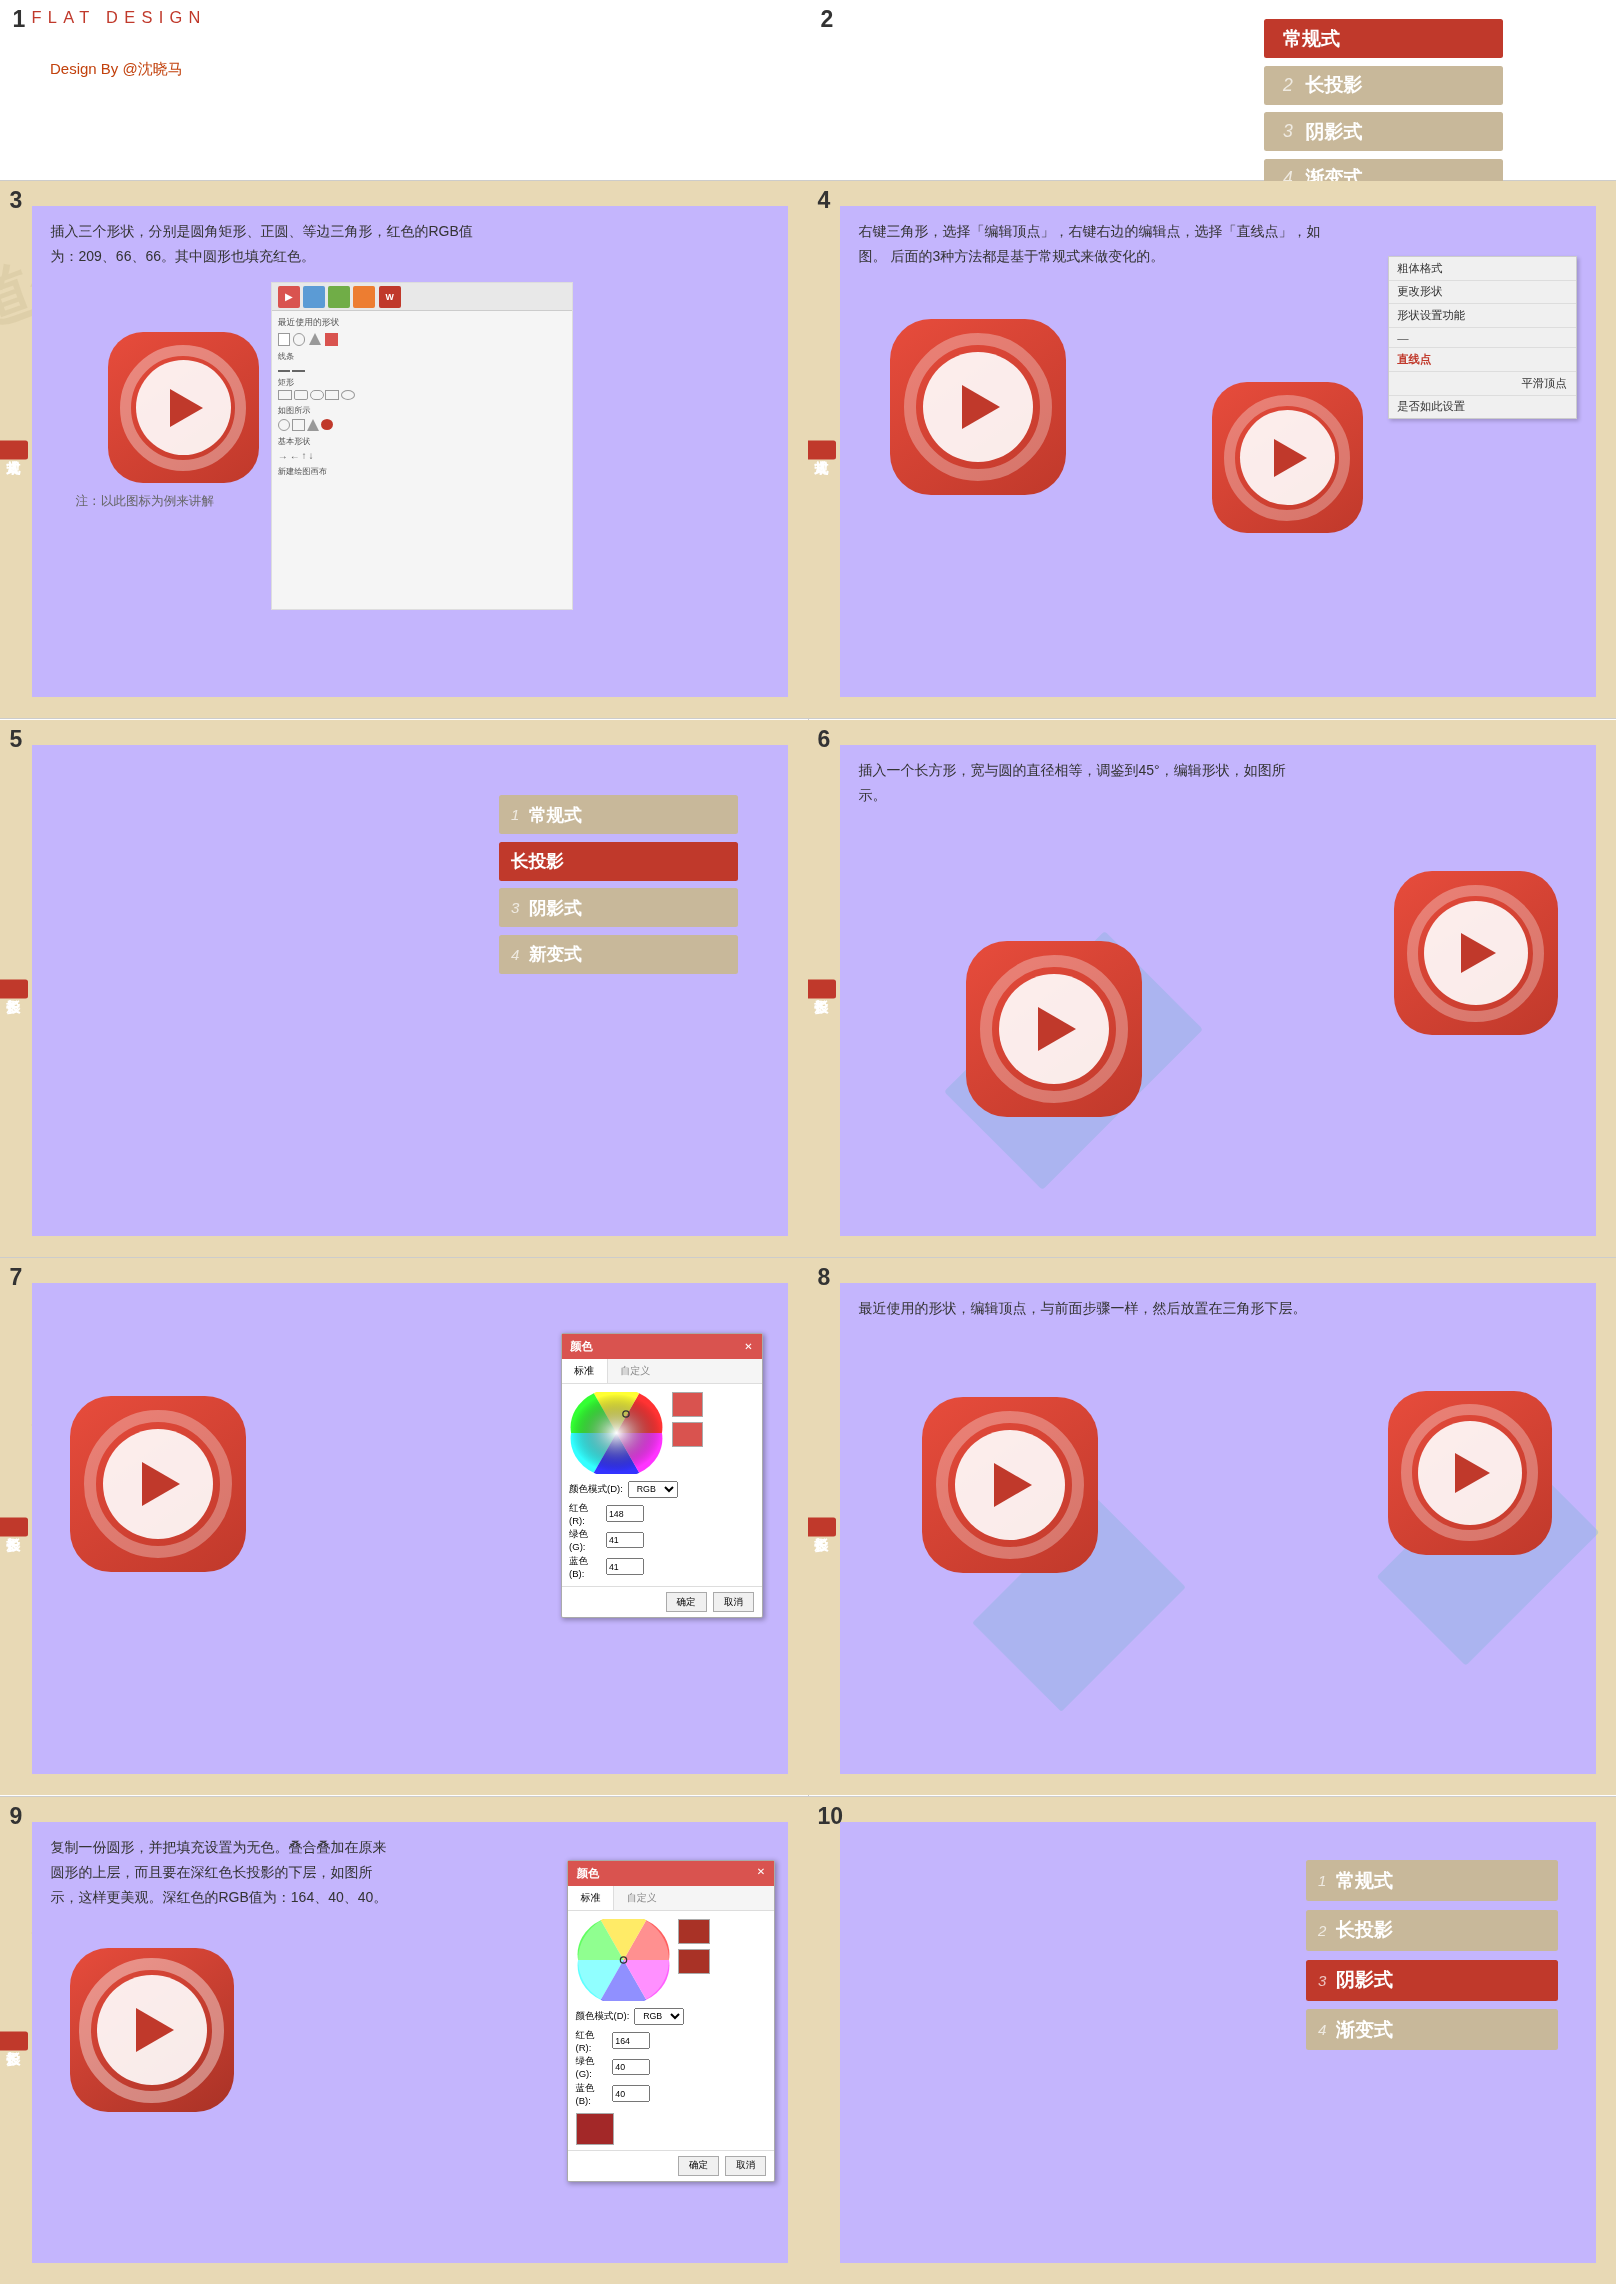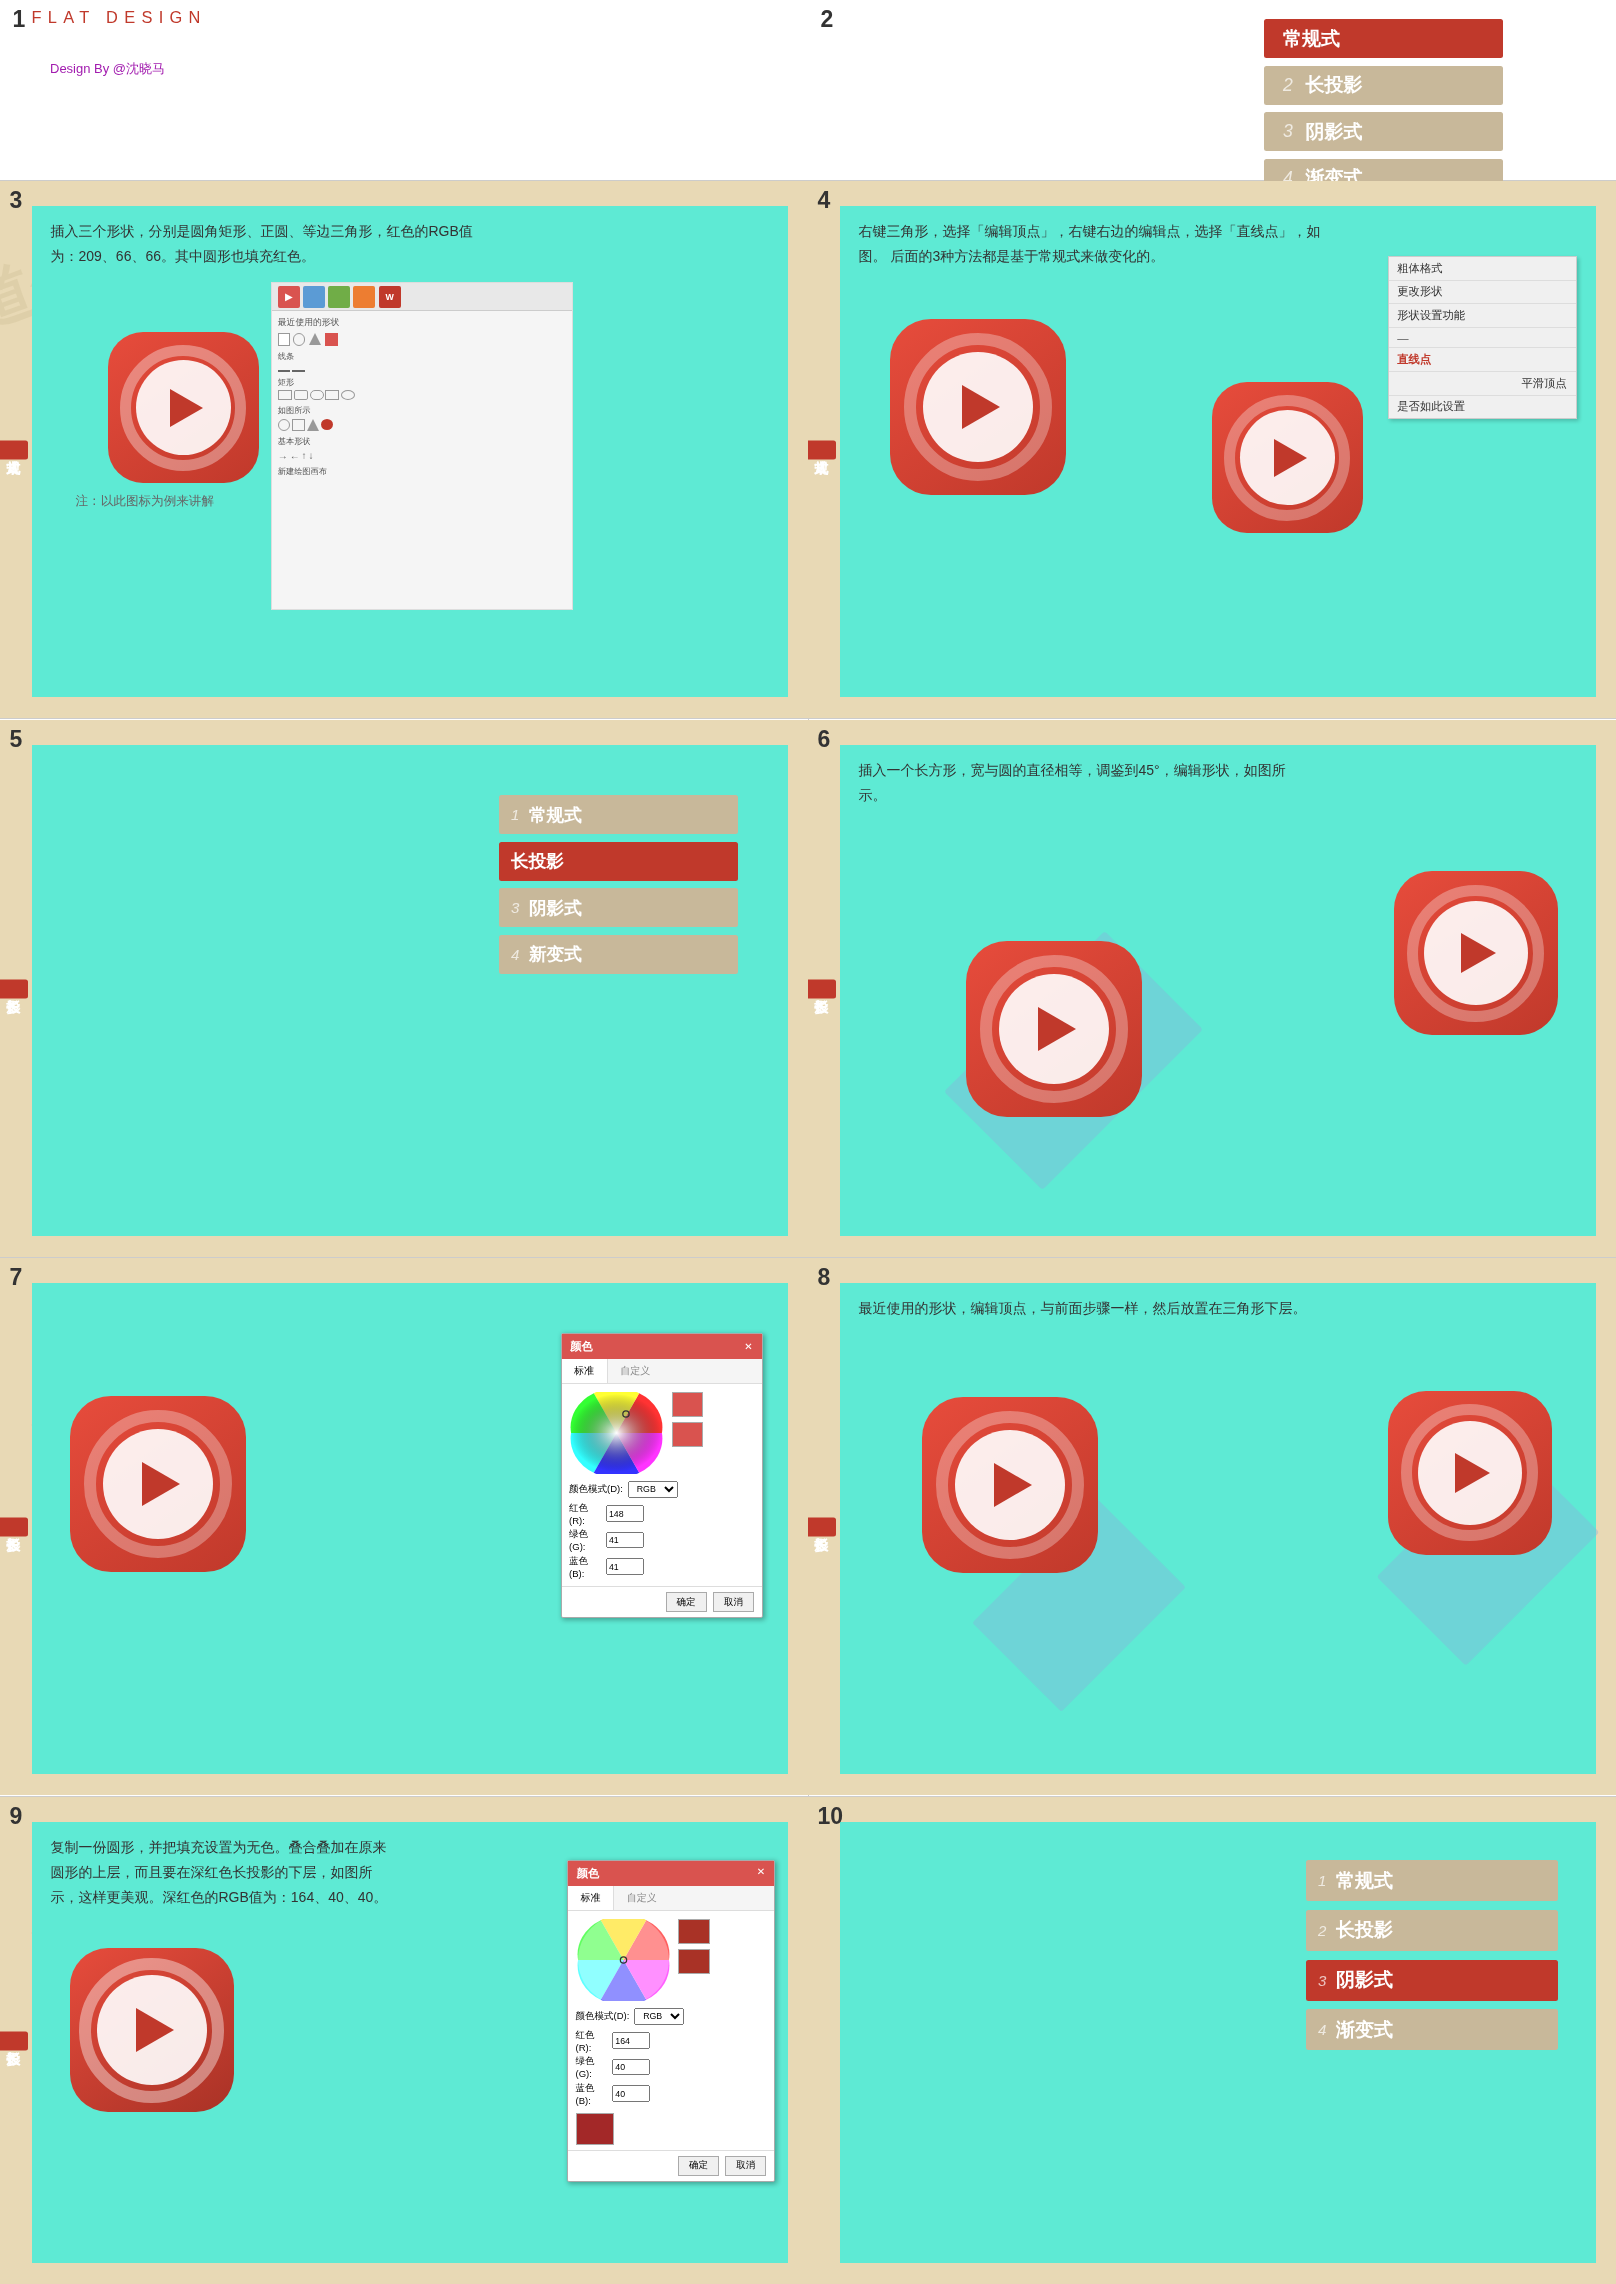--- a/index.html
+++ b/index.html
@@ -95,21 +95,21 @@
     
     .panel {
       position: absolute;
       background: #e8d9b5;
       overflow: hidden;
     }
 
     
     .panel-white {
       position: absolute;
-      background: #5eead4;
+      background: #c4b5fd;
     }
 
     
     .wm-text {
       position: absolute;
       color: rgba(160,140,80,0.12);
       font-size: 63px;
       font-weight: 900;
       transform: rotate(-20deg);
       white-space: nowrap;
@@ -126,21 +126,21 @@
 <div class="grid-line-h" style="top: 1796px;"></div>
 <div class="grid-line-v" style="left: 808px;"></div>
 
 <div class="panel1">
   <div class="section-num" style="top:6.3px;left:12.6px;">1</div>
 
   <div style="position:absolute;top:7.6px;left:31.5px;font-size:16.4px;color:#c0392b;letter-spacing:6.3px;font-weight:500;">FLAT  DESIGN</div>
 
   <div style="position:absolute;top:50px;left:50px;">
     <div style="position:relative;display:inline-block;">
-      <div style="font-size:13px;color:#a21caf;margin-top:9.5px;text-align:right;">Design By @沈晓马</div>
+      <div style="font-size:15px;color:#c2410c;margin-top:9.5px;text-align:right;">Design By @沈晓马</div>
     </div>
   </div>
 </div>
 
 <div class="panel2">
   <div class="section-num" style="top:6.3px;left:12.6px;">2</div>
 
   <div class="menu-list">
 
     <div class="menu-item active">

